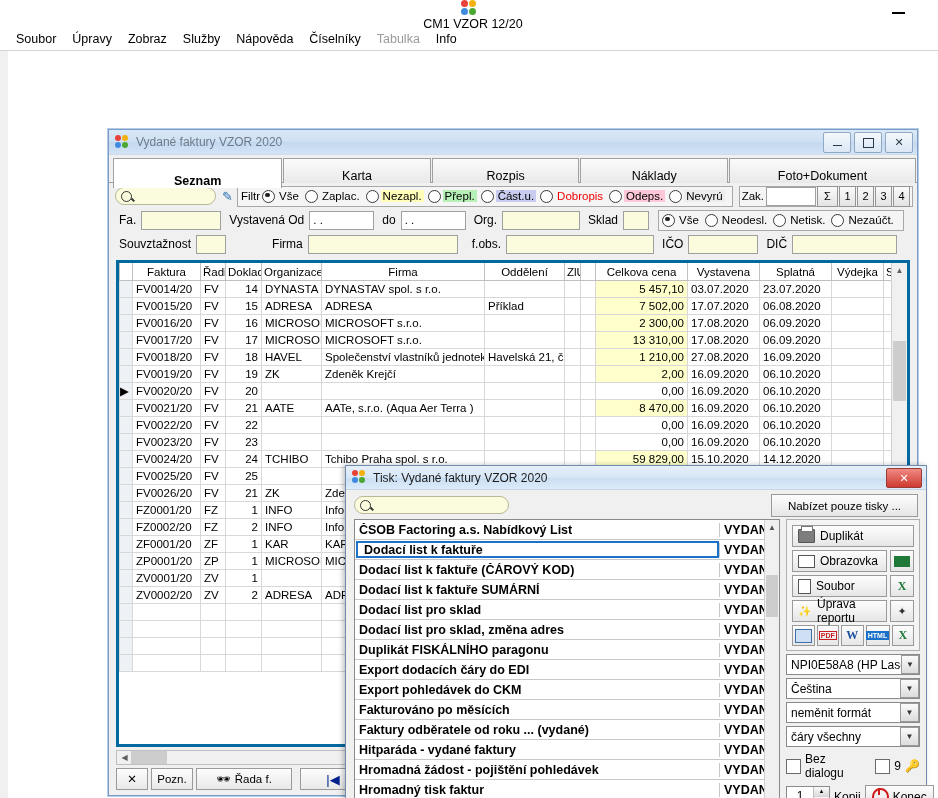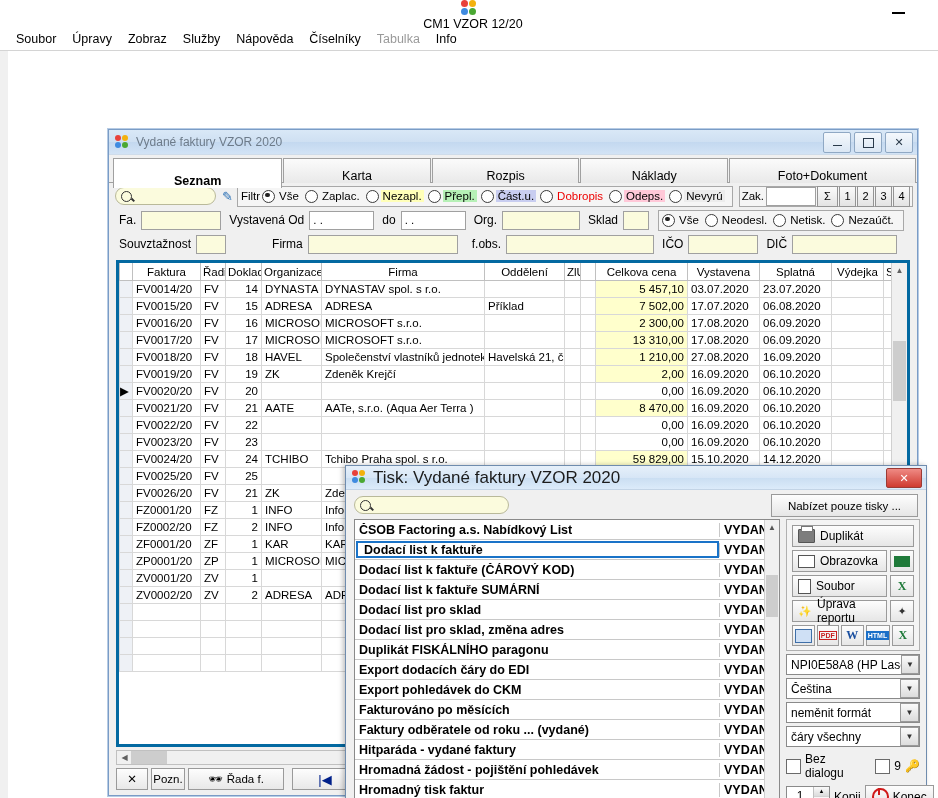--- a/index.html
+++ b/index.html
@@ -310,21 +310,21 @@
     background:#f0f0f0;
     border:1px solid #6f8cae;
     box-shadow:-2px 0 5px rgba(0,0,0,.25);
   }
   #print-titlebar{
     height:23px;
     background: linear-gradient(to bottom,#e6f0fa 0%, #d7e6f6 50%, #cadef2 52%, #dcebfa 100%);
     display:flex; align-items:center; padding-left:6px; position:relative;
     border-bottom:1px solid #c3d4e6;
   }
-  #print-title-text{ font-size:17px; color:#1c1c1c; }
+  #print-title-text{ font-size:12px; color:#1c1c1c; }
   #print-close{
     position:absolute; right:4px; top:2px;
     width:34px;height:18px; border:1px solid #9b3b35; border-radius:2px;
     background:linear-gradient(to bottom,#ef8a84,#cf3a30);
     color:#fff; font-size:11px; display:flex;align-items:center;justify-content:center;
   }
   #print-search{
     position:absolute; left:8px; top:30px;
     width:155px; height:18px; border:1px solid #b9b99a; border-radius:9px;
     background:#fbfbdd; display:flex; align-items:center; padding-left:5px; box-sizing:border-box;
@@ -1033,21 +1033,21 @@
 
       <div id="grid-hscroll">
         <div class="hsb-left">◀</div>
         <div id="grid-hthumb"></div>
       </div>
 
       <div id="inv-bottombar">
         <div class="tbtn" style="width:32px">
             <span>✕</span>
           </div>
-        <div class="tbtn" style="width:34px">
+        <div class="tbtn" style="width:42px">
             <span>Pozn.</span>
           </div>
         <div class="tbtn" style="width:96px">
             <span>🕶</span>
             <span>Řada f.</span>
           </div>
         <div class="tbtn navarrow" style="width:66px;margin-left:5px">
             <span>|◀</span>
           </div>
         <div class="tbtn navarrow" style="width:66px">

